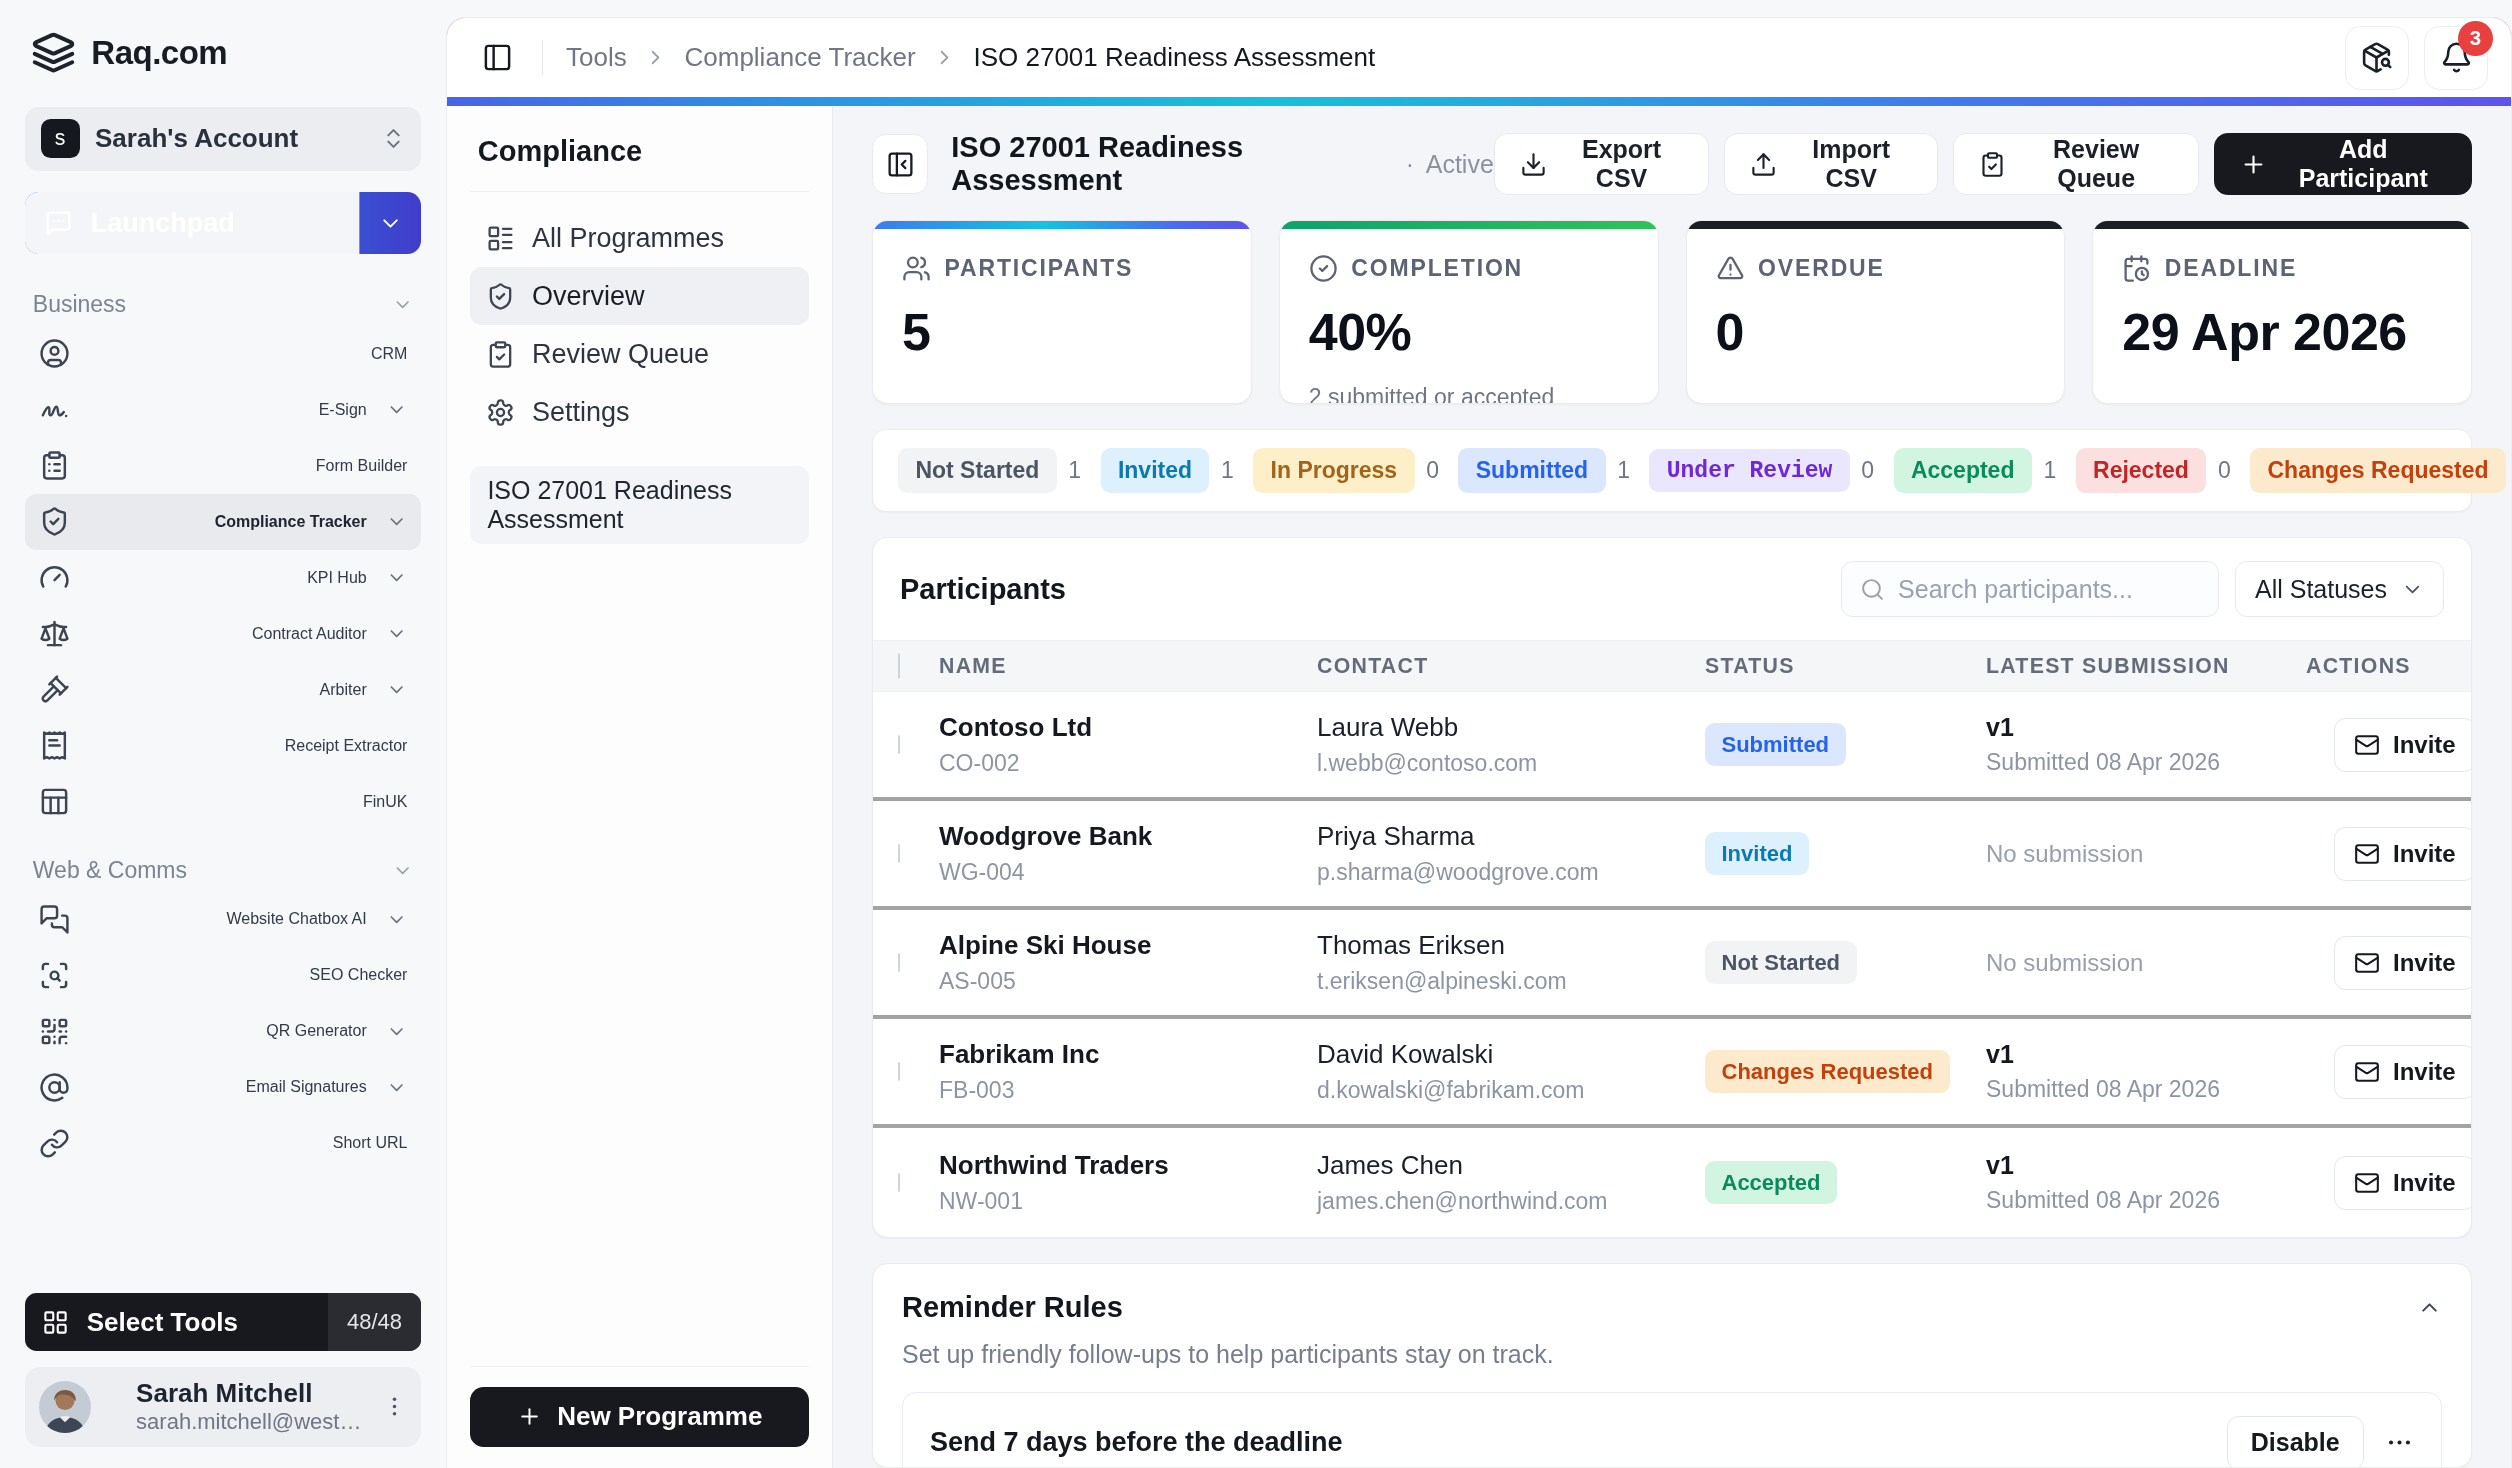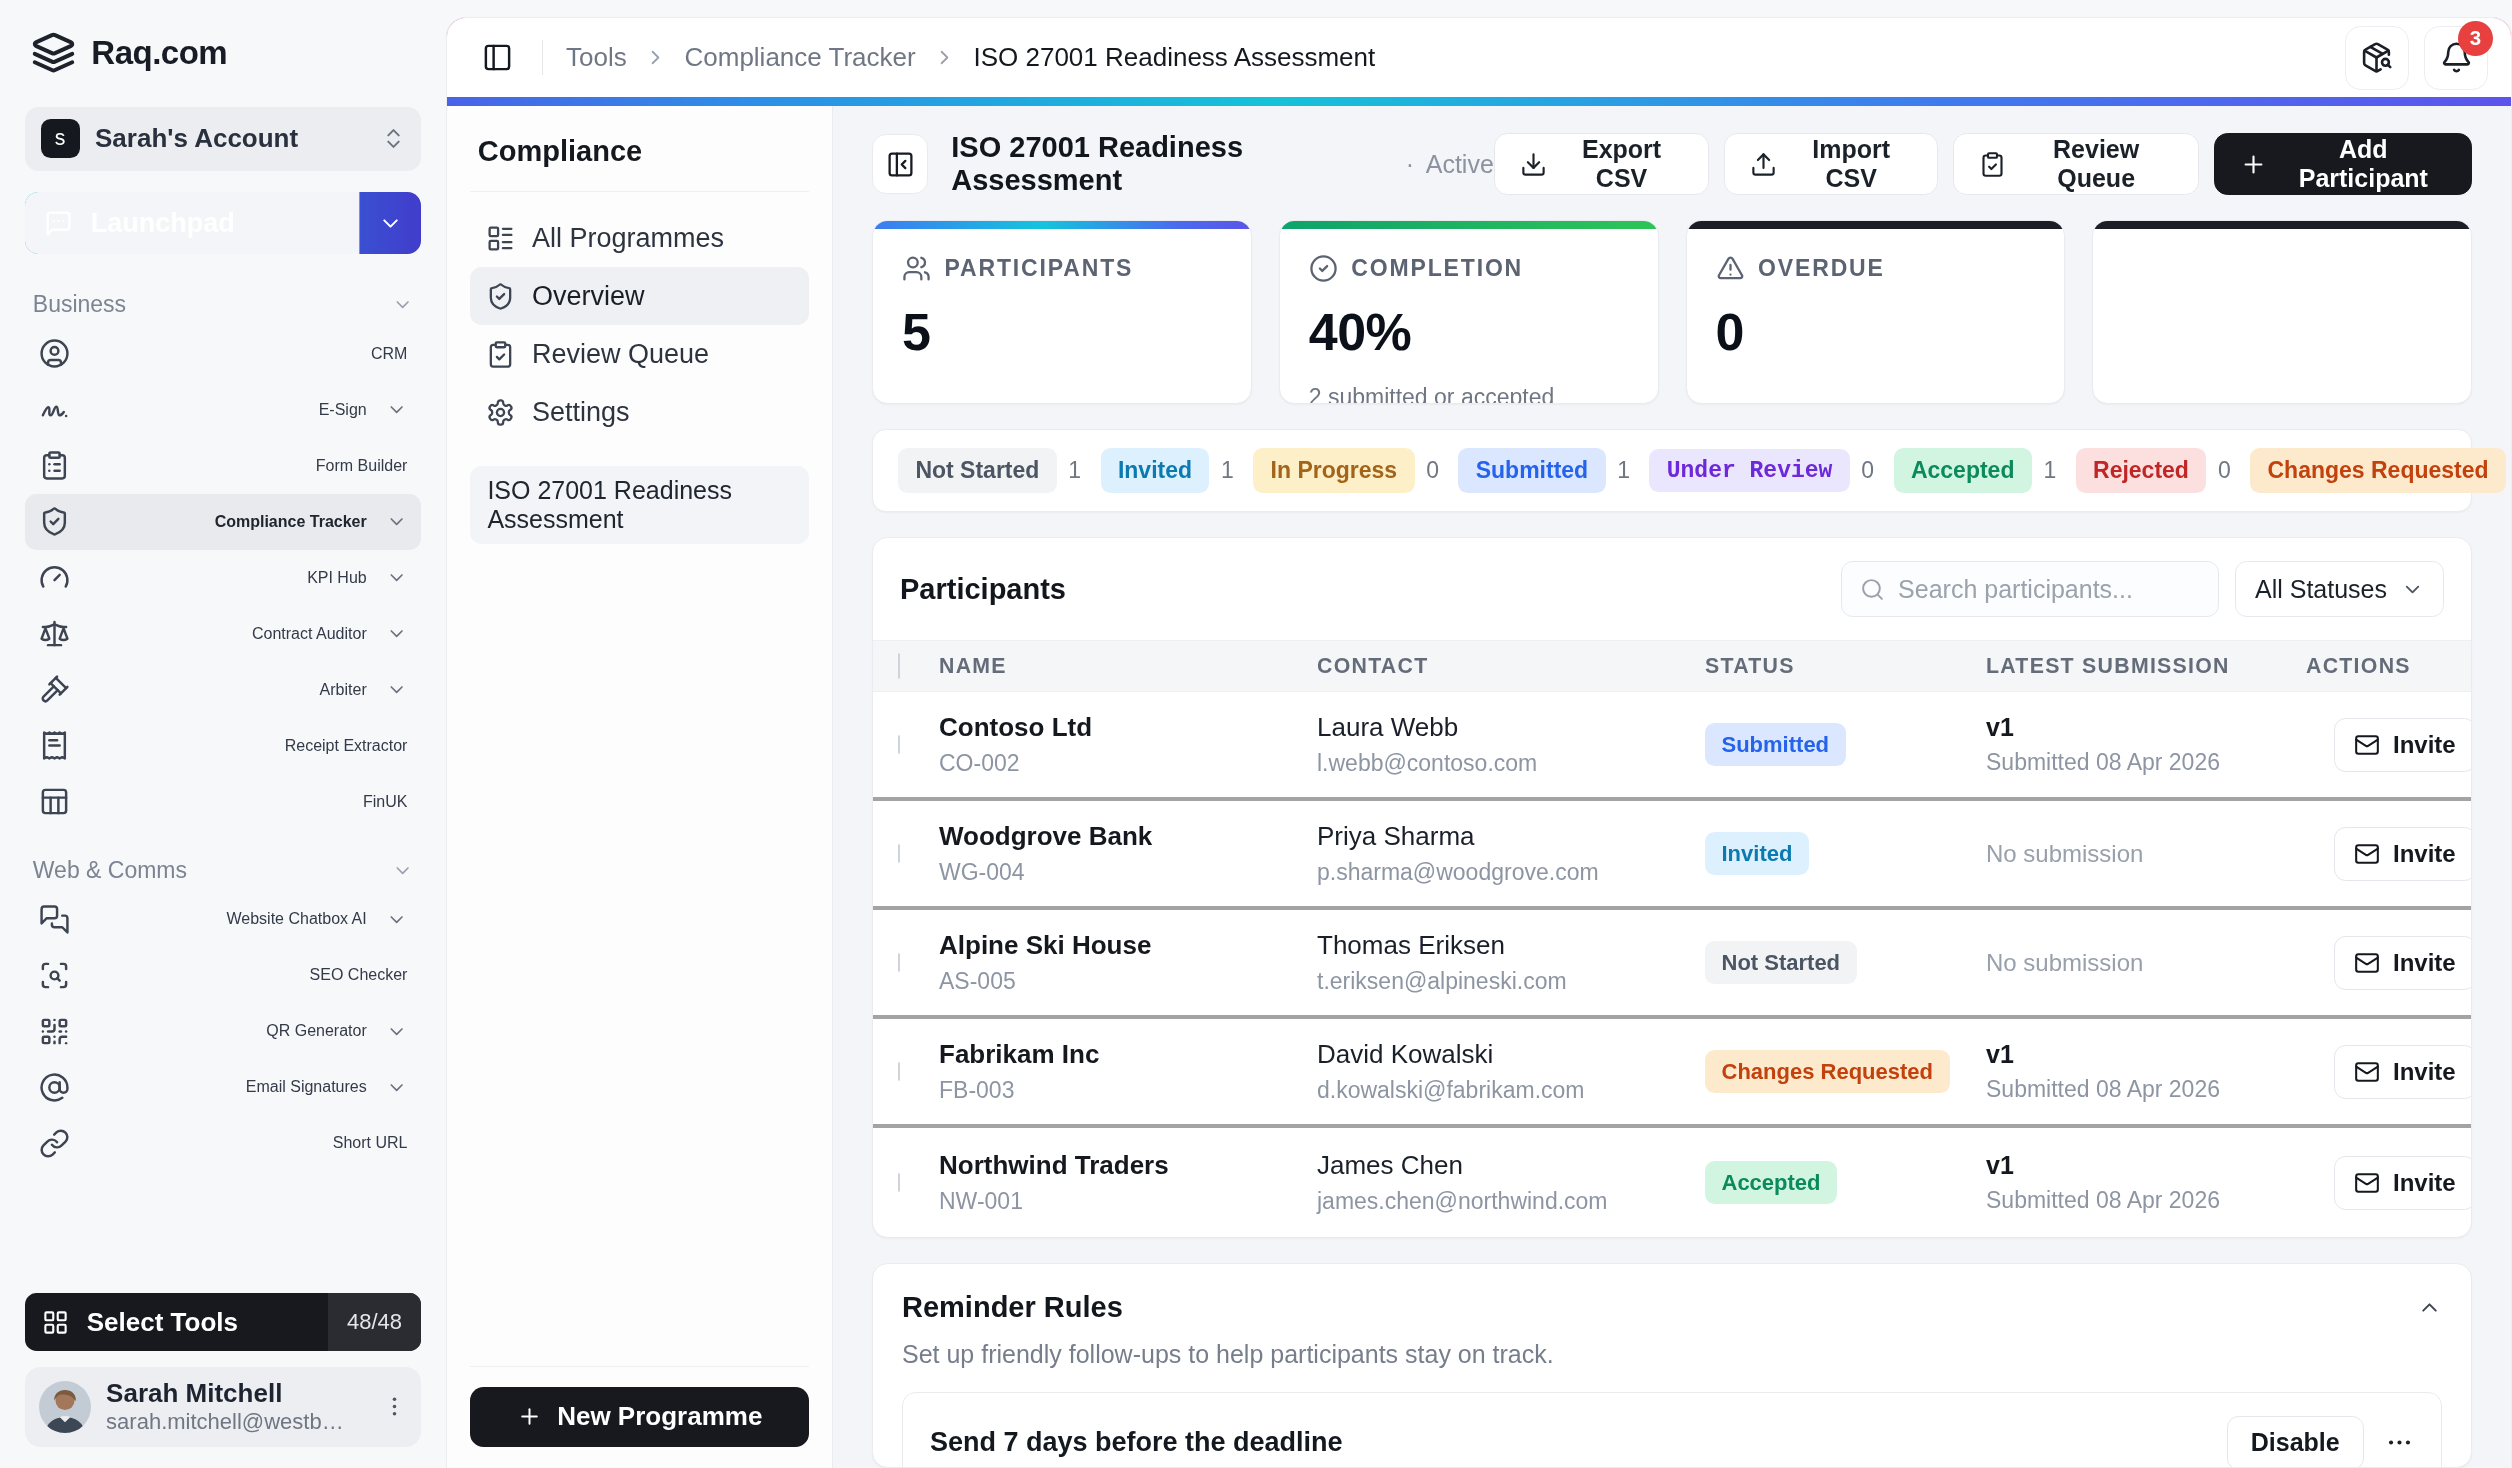--- a/index.html
+++ b/index.html
@@ -33,21 +33,21 @@
   .s-item .t { flex:1; }
   .s-item .chev { width:21.3px; height:21.3px; color:#6b7280; }
   .s-item.active { background:#e8eaee; font-weight:600; color:#20252f; }
   .select-tools { height:58px; border-radius:11.6px; background:#17191f; color:#fff; display:flex; align-items:center; overflow:hidden; cursor:pointer; flex:none; }
   .select-tools .l { flex:1; display:flex; align-items:center; gap:17.4px; padding:0 17.4px; }
   .select-tools .l .ic { width:27px; height:27px; }
   .select-tools .l span { font-size:26px; font-weight:600; }
   .select-tools .badge { width:93px; height:100%; background:#2a2c32; display:flex; align-items:center; justify-content:center; font-size:22px; color:#e3e5e9; }
   .user-chip { margin-top:15.5px; background:#eceef1; border-radius:15.5px; padding:11.6px 13.6px; display:flex; align-items:center; gap:15.5px; flex:none; }
   .user-chip .photo { width:52px; height:52px; border-radius:50%; overflow:hidden; flex:none; }
-  .user-chip .meta { flex:1; min-width:0; }
+  .user-chip .meta { flex:1; min-width:0;margin-left:30px; }
   .user-chip .nm { font-size:26px; font-weight:600; color:#1d2430; }
   .user-chip .em { font-size:22px; color:#6f7684; white-space:nowrap; overflow:hidden; text-overflow:ellipsis; max-width:242px; }
   .user-chip .ic { width:25px; height:25px; color:#4b5563; cursor:pointer; }
 
   
   .right { flex:1; display:flex; flex-direction:column; padding-top:17.4px; min-width:0; }
   .panel { flex:1; display:flex; flex-direction:column; background:#ec4899; border-radius:19.4px 19.4px 0 0; border:1px solid #ecedf1; border-bottom:none; overflow:hidden; min-width:0; }
   .topbar { height:79px; flex:none; display:flex; align-items:center; padding:0 23px 0 29px; background:#fff; }
   .tb-toggle { width:43px; height:43px; border-radius:9.7px; display:flex; align-items:center; justify-content:center; color:#14181f; cursor:pointer; }
   .tb-toggle .ic { width:31px; height:31px; }
@@ -664,20 +664,36 @@
                         <path d="M12 17h.01"></path>
                       </svg>
                     </span>
                     <span>OVERDUE</span>
                   </div>
                 <div class="val">0</div>
               </div>
             </div>
             <div class="stat">
               <div class="accent accent-dark"></div>
+              <div class="inner">
+                <div class="lr">
+                    <span class="ic">
+                      <svg xmlns="http://www.w3.org/2000/svg" viewBox="0 0 24 24" fill="none" stroke="currentColor" stroke-width="1.9" stroke-linecap="round" stroke-linejoin="round">
+                        <path d="M21 8V6a2 2 0 0 0-2-2H5a2 2 0 0 0-2 2v14a2 2 0 0 0 2 2h4"></path>
+                        <path d="M16 2v4"></path>
+                        <path d="M8 2v4"></path>
+                        <path d="M3 10h5"></path>
+                        <circle cx="16.5" cy="16.5" r="5"></circle>
+                        <path d="M16.5 14.5v2l1.5 1"></path>
+                      </svg>
+                    </span>
+                    <span>DEADLINE</span>
+                  </div>
+                <div class="val">29 Apr 2026</div>
+              </div>
             </div>
           </div>
 
           <div class="status-bar">
             <span class="pill" style="background: rgb(241, 243, 245); color: rgb(75, 85, 99);">Not Started</span>
             <span class="pill-count">1</span>
             <span class="pill" style="background: rgb(221, 240, 253); color: rgb(11, 122, 176);">Invited</span>
             <span class="pill-count">1</span>
             <span class="pill" style="background: rgb(253, 240, 201); color: rgb(163, 100, 26);">In Progress</span>
             <span class="pill-count">0</span>

